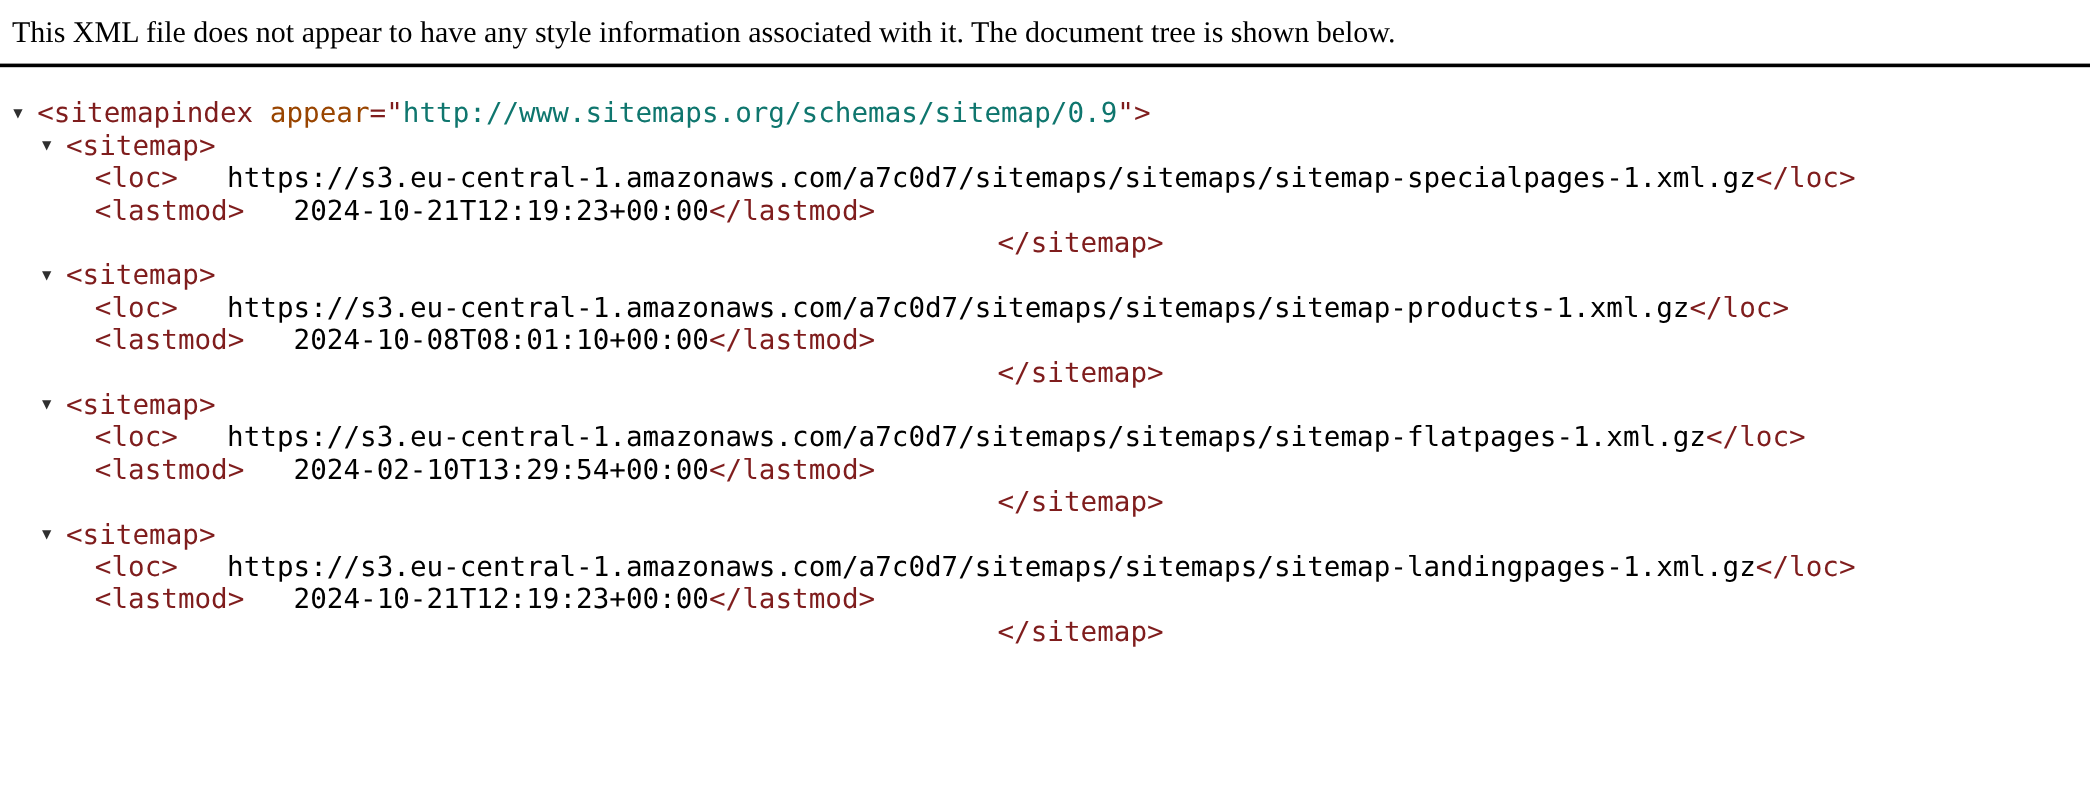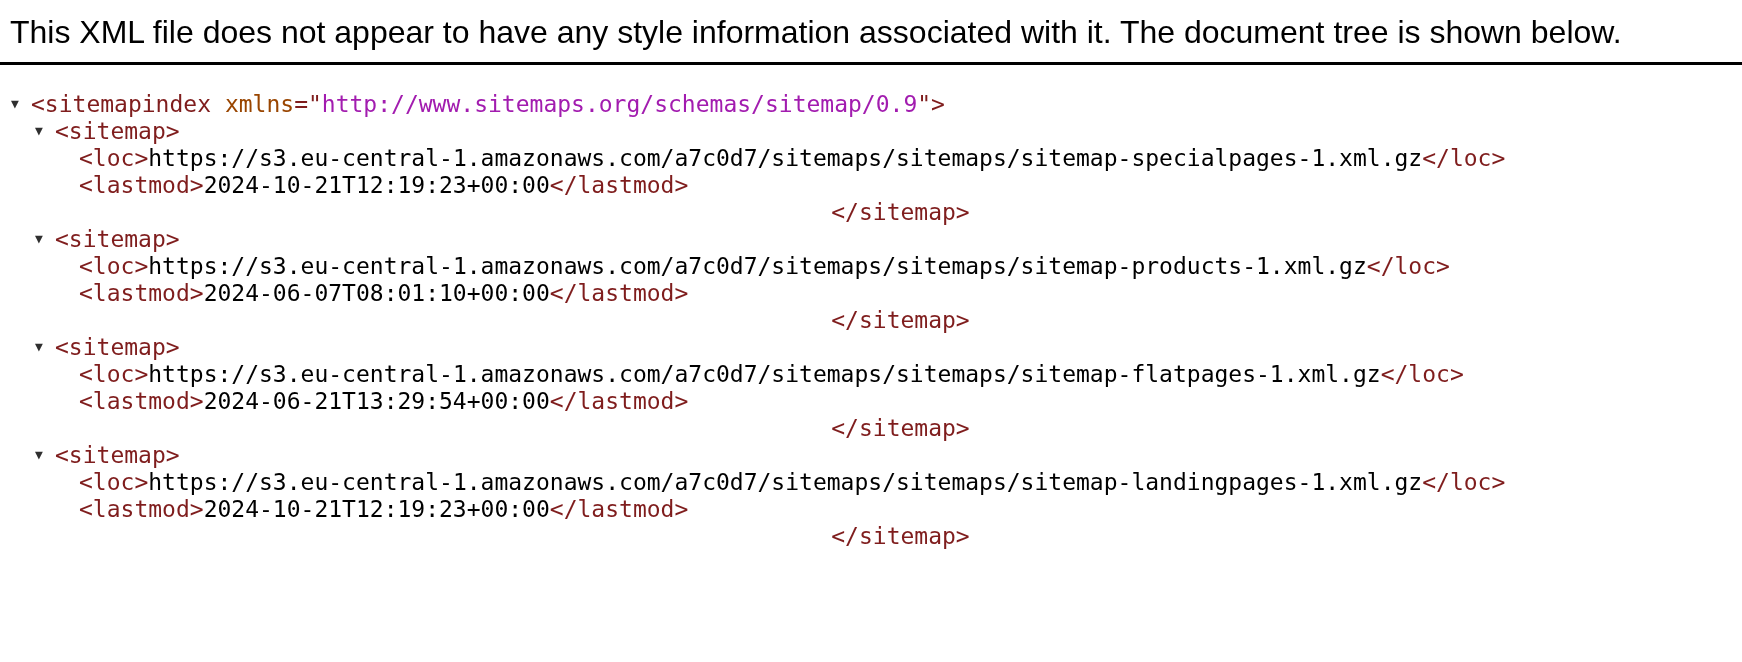--- a/index.html
+++ b/index.html
@@ -7,22 +7,22 @@
     padding: 0;
     background: #ffffff;
   }
   body {
     width: 1742px;
     min-height: 662px;
     overflow: hidden;
     font-family: "Liberation Sans", sans-serif;
   }
   .banner {
-    font-family: Liberation Sans, sans-serif;
-    font-size: 32px;
+    font-family: Liberation Serif, serif;
+    font-size: 25px;
     color: #000000;
     padding: 14px 12px 11px 10px;
     border-bottom: 3px solid #000000;
   }
   .tree {
     font-family: "DejaVu Sans Mono", "Liberation Mono", monospace;
     font-size: 23px;
     line-height: 27px;
     padding: 26px 8px 20px 31px;
     color: #000000;
@@ -38,57 +38,57 @@
     font-size: 13px;
     line-height: 1;
     color: #2f2f2f;
     cursor: pointer;
     user-select: none;
   }
   .nest { margin-left: 24px; }
   .closetag { margin-left: 12px; text-align: center; }
   .tag { color: #7f1d1d; }
   .attrname { color: #994500; }
-  .attrval { color: #a21caf; }
-  .text { color: #000000; }
+  .attrval { color: #0f766e; }
+  .text { color: #000000; margin-left: 41px; }
 </style>
 </head>
 <body>
 
 <div class="banner">This XML file does not appear to have any style information associated with it. The document tree is shown below.</div>
 
 <div class="tree">
   <div class="node">
-    <div class="line"><span class="arrow">▼</span><span class="tag">&lt;sitemapindex </span><span class="attrname">xmlns</span><span class="tag">="</span><span class="attrval">http://www.sitemaps.org/schemas/sitemap/0.9</span><span class="tag">"&gt;</span></div>
+    <div class="line"><span class="arrow">▼</span><span class="tag">&lt;sitemapindex </span><span class="attrname">appear</span><span class="tag">="</span><span class="attrval">http://www.sitemaps.org/schemas/sitemap/0.9</span><span class="tag">"&gt;</span></div>
 
     <div class="nest">
 
       <div class="node">
         <div class="line"><span class="arrow">▼</span><span class="tag">&lt;sitemap&gt;</span></div>
         <div class="nest">
           <div class="line"><span class="tag">&lt;loc&gt;</span><span class="text">https://s3.eu-central-1.amazonaws.com/a7c0d7/sitemaps/sitemaps/sitemap-specialpages-1.xml.gz</span><span class="tag">&lt;/loc&gt;</span></div>
           <div class="line"><span class="tag">&lt;lastmod&gt;</span><span class="text">2024-10-21T12:19:23+00:00</span><span class="tag">&lt;/lastmod&gt;</span></div>
         </div>
         <div class="line closetag"><span class="tag">&lt;/sitemap&gt;</span></div>
       </div>
 
       <div class="node">
         <div class="line"><span class="arrow">▼</span><span class="tag">&lt;sitemap&gt;</span></div>
         <div class="nest">
           <div class="line"><span class="tag">&lt;loc&gt;</span><span class="text">https://s3.eu-central-1.amazonaws.com/a7c0d7/sitemaps/sitemaps/sitemap-products-1.xml.gz</span><span class="tag">&lt;/loc&gt;</span></div>
-          <div class="line"><span class="tag">&lt;lastmod&gt;</span><span class="text">2024-06-07T08:01:10+00:00</span><span class="tag">&lt;/lastmod&gt;</span></div>
+          <div class="line"><span class="tag">&lt;lastmod&gt;</span><span class="text">2024-10-08T08:01:10+00:00</span><span class="tag">&lt;/lastmod&gt;</span></div>
         </div>
         <div class="line closetag"><span class="tag">&lt;/sitemap&gt;</span></div>
       </div>
 
       <div class="node">
         <div class="line"><span class="arrow">▼</span><span class="tag">&lt;sitemap&gt;</span></div>
         <div class="nest">
           <div class="line"><span class="tag">&lt;loc&gt;</span><span class="text">https://s3.eu-central-1.amazonaws.com/a7c0d7/sitemaps/sitemaps/sitemap-flatpages-1.xml.gz</span><span class="tag">&lt;/loc&gt;</span></div>
-          <div class="line"><span class="tag">&lt;lastmod&gt;</span><span class="text">2024-06-21T13:29:54+00:00</span><span class="tag">&lt;/lastmod&gt;</span></div>
+          <div class="line"><span class="tag">&lt;lastmod&gt;</span><span class="text">2024-02-10T13:29:54+00:00</span><span class="tag">&lt;/lastmod&gt;</span></div>
         </div>
         <div class="line closetag"><span class="tag">&lt;/sitemap&gt;</span></div>
       </div>
 
       <div class="node">
         <div class="line"><span class="arrow">▼</span><span class="tag">&lt;sitemap&gt;</span></div>
         <div class="nest">
           <div class="line"><span class="tag">&lt;loc&gt;</span><span class="text">https://s3.eu-central-1.amazonaws.com/a7c0d7/sitemaps/sitemaps/sitemap-landingpages-1.xml.gz</span><span class="tag">&lt;/loc&gt;</span></div>
           <div class="line"><span class="tag">&lt;lastmod&gt;</span><span class="text">2024-10-21T12:19:23+00:00</span><span class="tag">&lt;/lastmod&gt;</span></div>
         </div>

